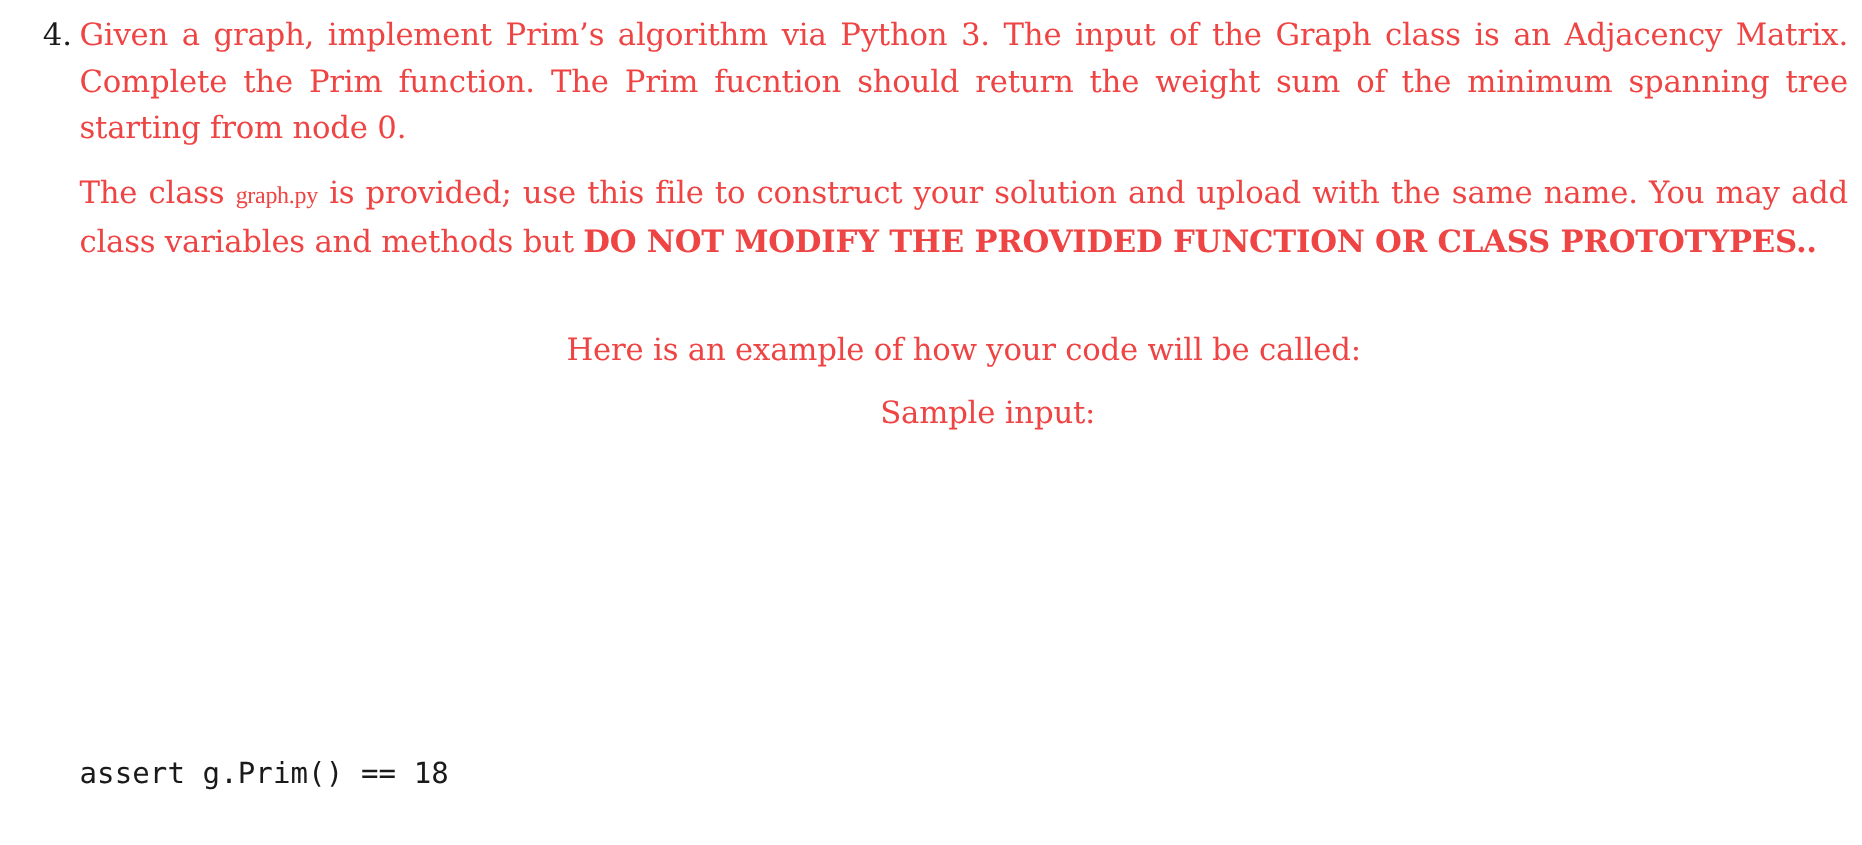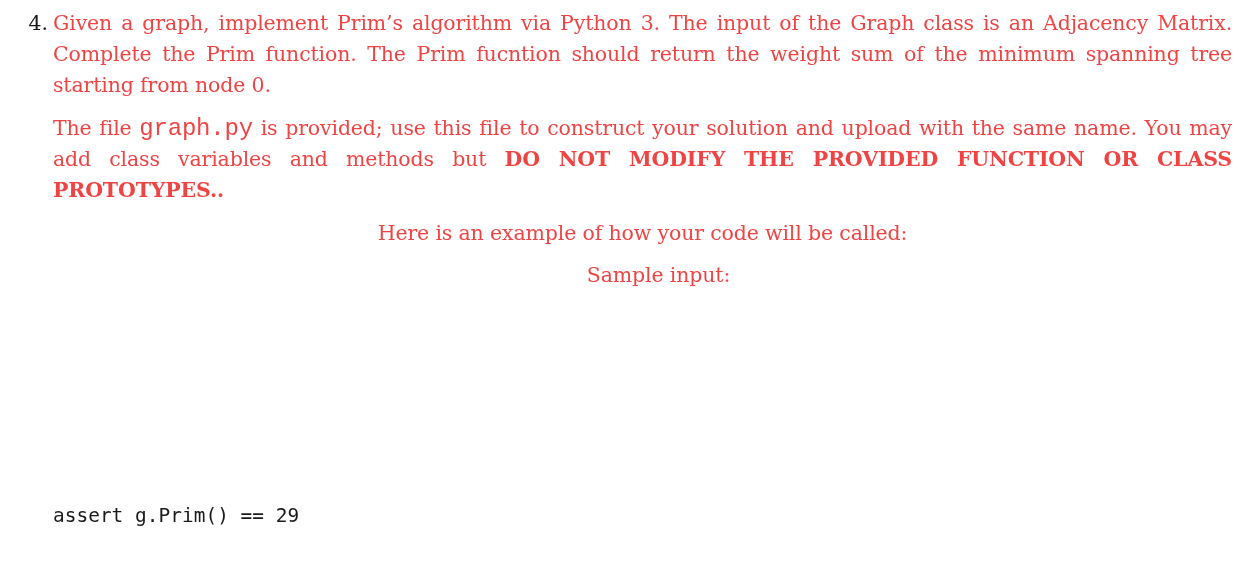--- a/index.html
+++ b/index.html
@@ -68,22 +68,22 @@
   .p1 { position: absolute; left: 0; top: 8px;   width: 1179px; }
   .p2 { position: absolute; left: 0; top: 113px; width: 1179px; }
   .p3 { position: absolute; left: 0; top: 218px; width: 1179px; }
   .p4 { position: absolute; left: 16px; top: 260px; width: 1179px; }
 
   .bold {
     font-weight: bold;
   }
 
   .tt-inline {
-    font-family: Liberation Mono, monospace;
-    font-size: 24px;
+    font-family: Liberation Serif, serif;
+    font-size: 16px;
     letter-spacing: -0.2px;
   }
 
   
   .code-block {
     position: absolute;
     left: 53px;
     top: 314px;
     font-family: "DejaVu Sans Mono", "Liberation Mono", monospace;
     font-size: 19.4px;
@@ -113,25 +113,25 @@
 <div class="page">
 
   <div class="list-item">
 
     <div class="item-marker">4.</div>
 
     <div class="item-body">
 
       <p class="para p1">Given a graph, implement Prim’s algorithm via Python 3. The input of the Graph class is an Adjacency Matrix. Complete the Prim function. The Prim fucntion should return the weight sum of the minimum spanning tree starting from node 0.</p>
 
-      <p class="para p2"><span>The file </span><span class="tt-inline">graph.py</span><span> is provided; use this file to construct your solution and upload with the same name. You may add class variables and methods but </span><span class="bold">DO NOT MODIFY THE PROVIDED FUNCTION OR CLASS PROTOTYPES..</span></p>
+      <p class="para p2"><span>The class </span><span class="tt-inline">graph.py</span><span> is provided; use this file to construct your solution and upload with the same name. You may add class variables and methods but </span><span class="bold">DO NOT MODIFY THE PROVIDED FUNCTION OR CLASS PROTOTYPES..</span></p>
 
       <p class="para p3 nojust">Here is an example of how your code will be called:</p>
 
       <p class="para p4 nojust">Sample input:</p>
 
     </div>
   </div>
 
 
-  <pre class="code-block-2">assert g.Prim() == 29</pre>
+  <pre class="code-block-2">assert g.Prim() == 18</pre>
 
 </div>
 
 </body></html>

